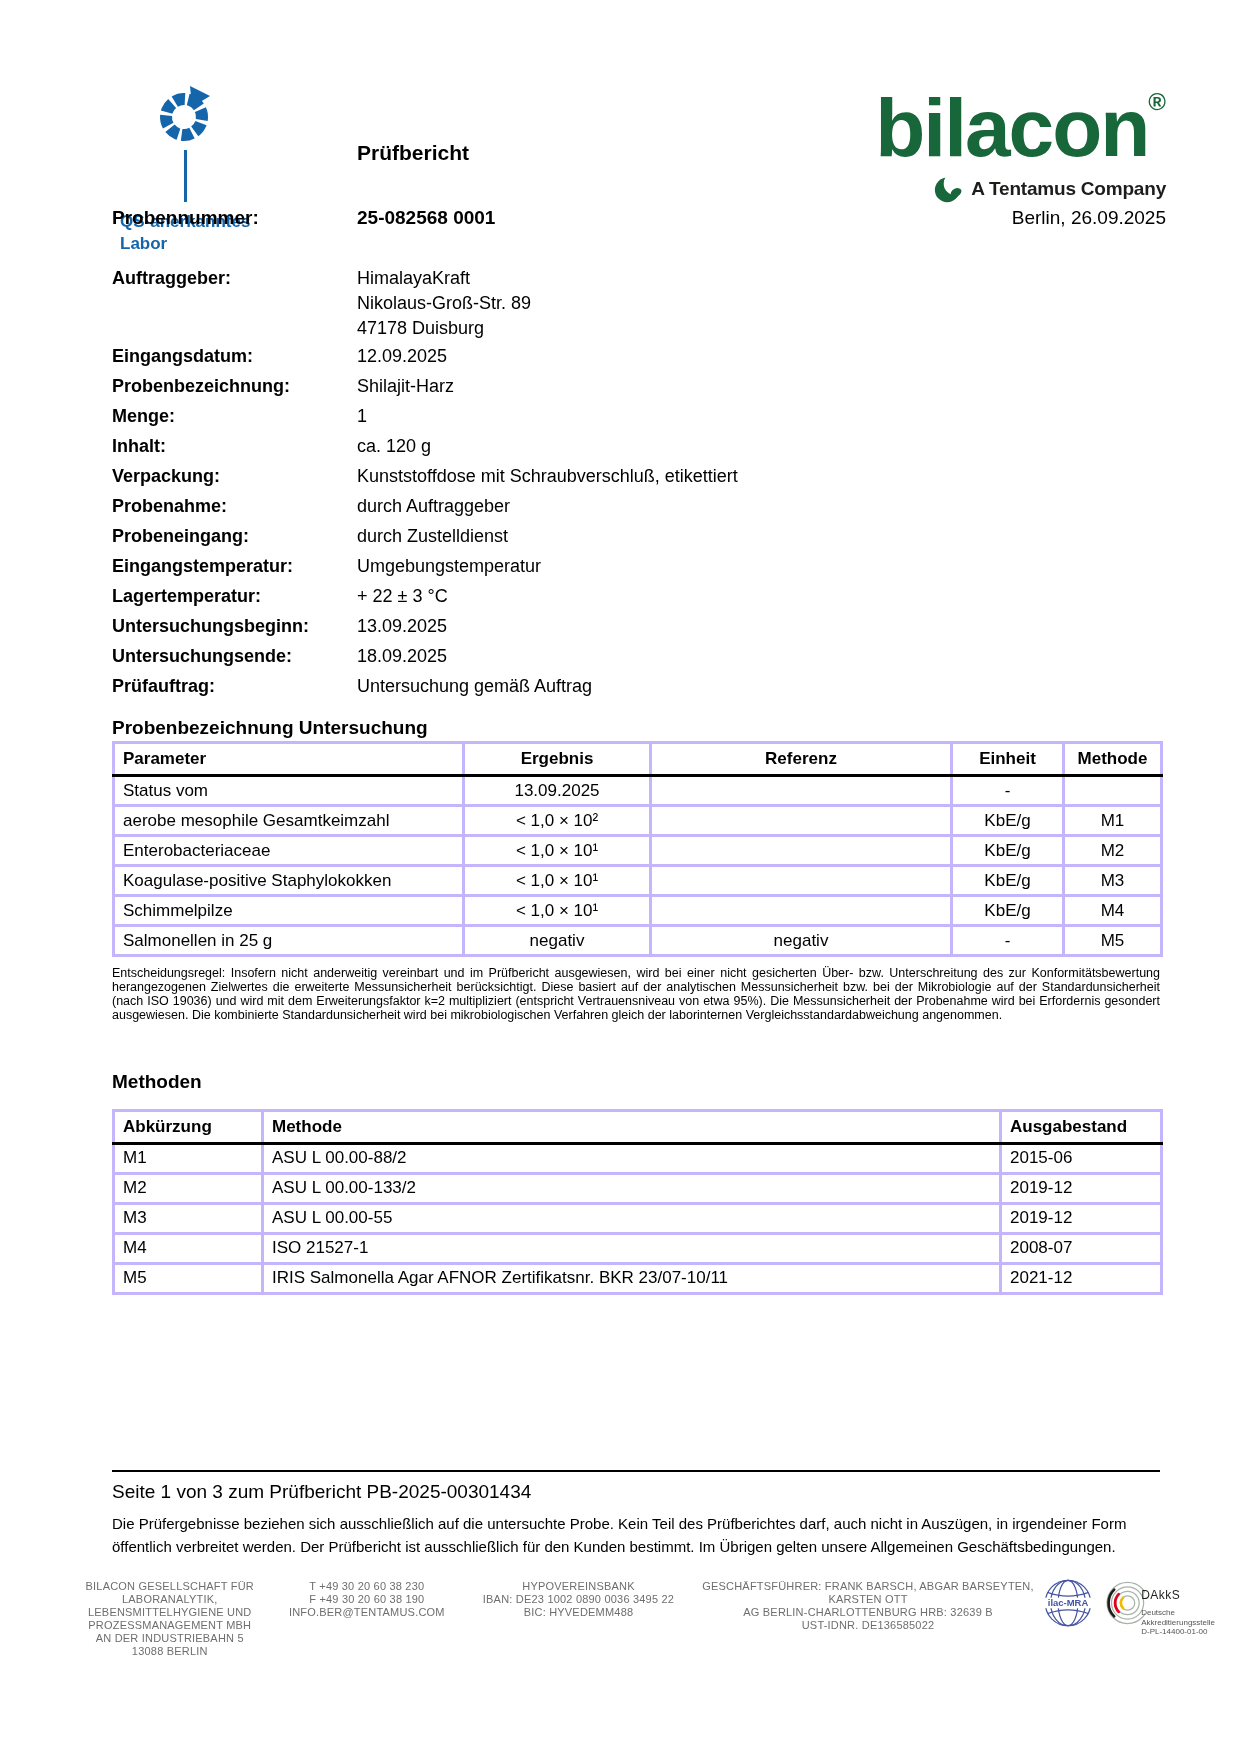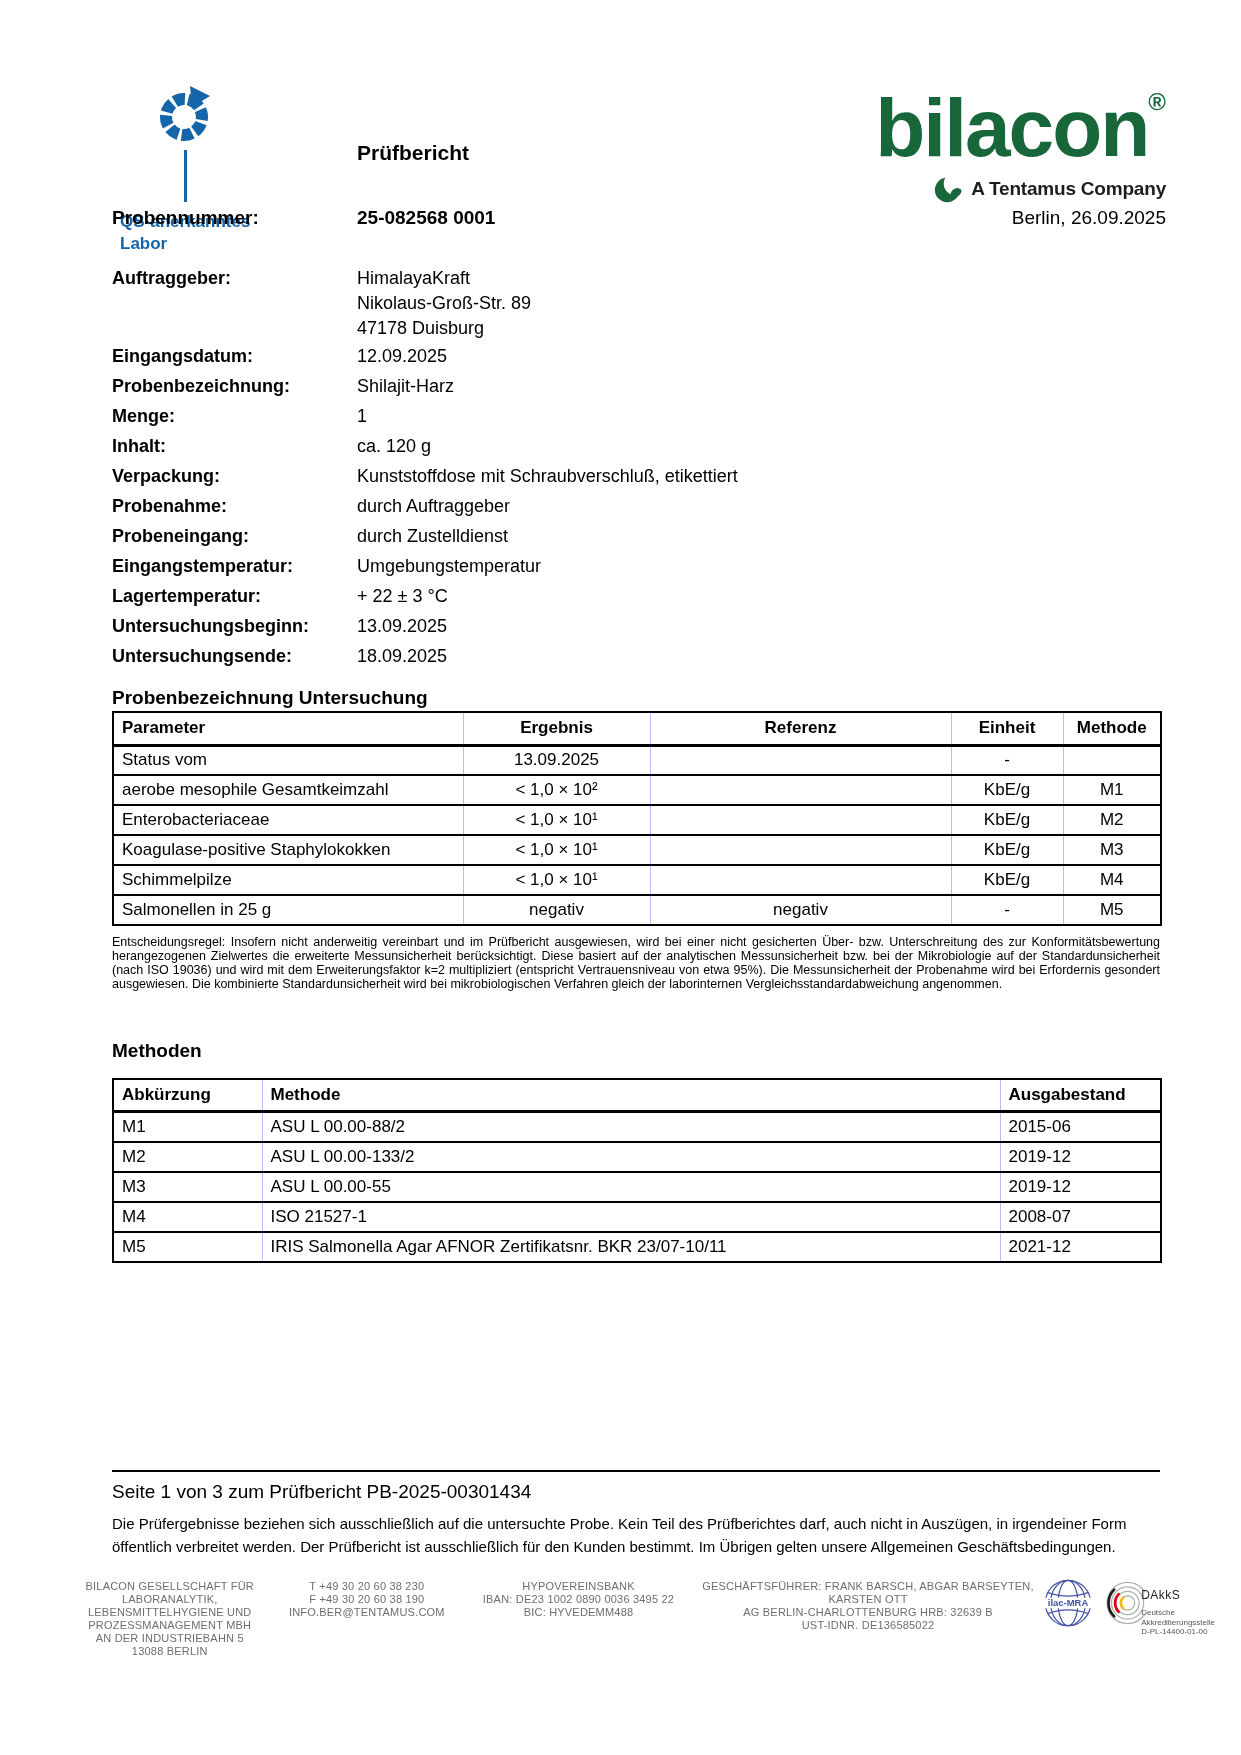--- a/index.html
+++ b/index.html
@@ -40,21 +40,21 @@
 
   
   .sec-h { font-size:19px; font-weight:bold; line-height:22px; }
   .sec-h.micro { margin-top:16px; }
   .sec-h.methods { margin-top:48px; }
 
   
   table { border-collapse:collapse; table-layout:fixed; width:1048px; font-size:17px; }
   table.main { margin-top:2px; }
   table.meth { margin-top:16px; }
-  th, td { border:1px solid #c4b5fd; overflow:hidden; white-space:nowrap; }
+  th, td { border:3px solid #c4b5fd; overflow:hidden; white-space:nowrap; }
   th { border-bottom:3px solid #000; font-weight:bold; height:33px; }
   td { border-top:2px solid #000; height:30px; }
   table { border:2px solid #000; }
   .main th.c0, .main td.c0 { text-align:left; padding-left:8px; }
   .main th.c1,.main td.c1,.main th.c2,.main td.c2,.main th.c3,.main td.c3,.main th.c4,.main td.c4 { text-align:center; }
   .meth th, .meth td { text-align:left; padding-left:8px; }
 
   
   .note {
     margin-top:10px; width:1048px; font-size:12.5px; line-height:13.9px;
@@ -161,20 +161,24 @@
         <span class="lbl">Lagertemperatur:</span>
         <span class="val">+ 22 ± 3 °C</span>
       </div>
       <div class="meta-row">
         <span class="lbl">Untersuchungsbeginn:</span>
         <span class="val">13.09.2025</span>
       </div>
       <div class="meta-row">
         <span class="lbl">Untersuchungsende:</span>
         <span class="val">18.09.2025</span>
+      </div>
+      <div class="meta-row">
+        <span class="lbl">Prüfauftrag:</span>
+        <span class="val">Untersuchung gemäß Auftrag</span>
       </div>
     </div>
 
     <h2 class="sec-h micro">Probenbezeichnung Untersuchung</h2>
 
     <table class="main">
       <colgroup>
           <col style="width:350px">
           <col style="width:187px">
           <col style="width:301px">

